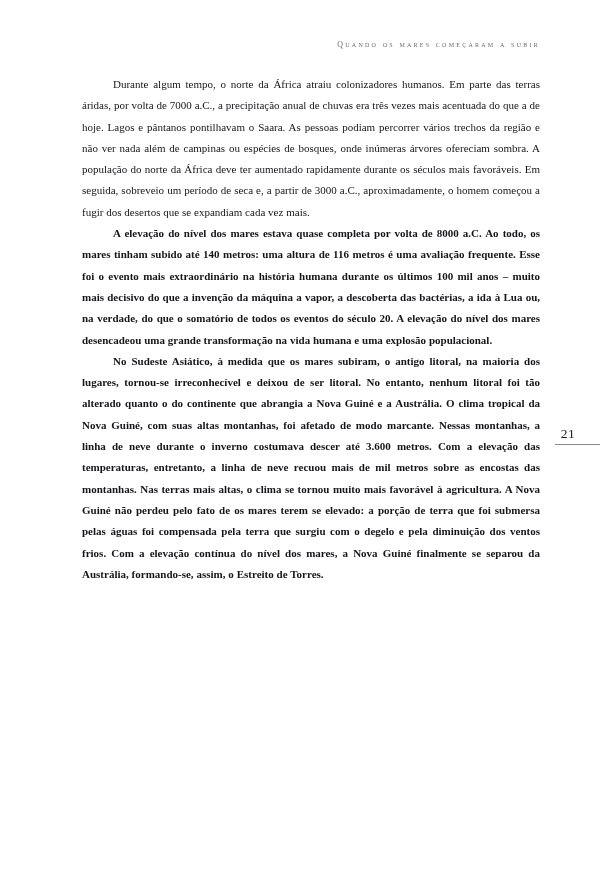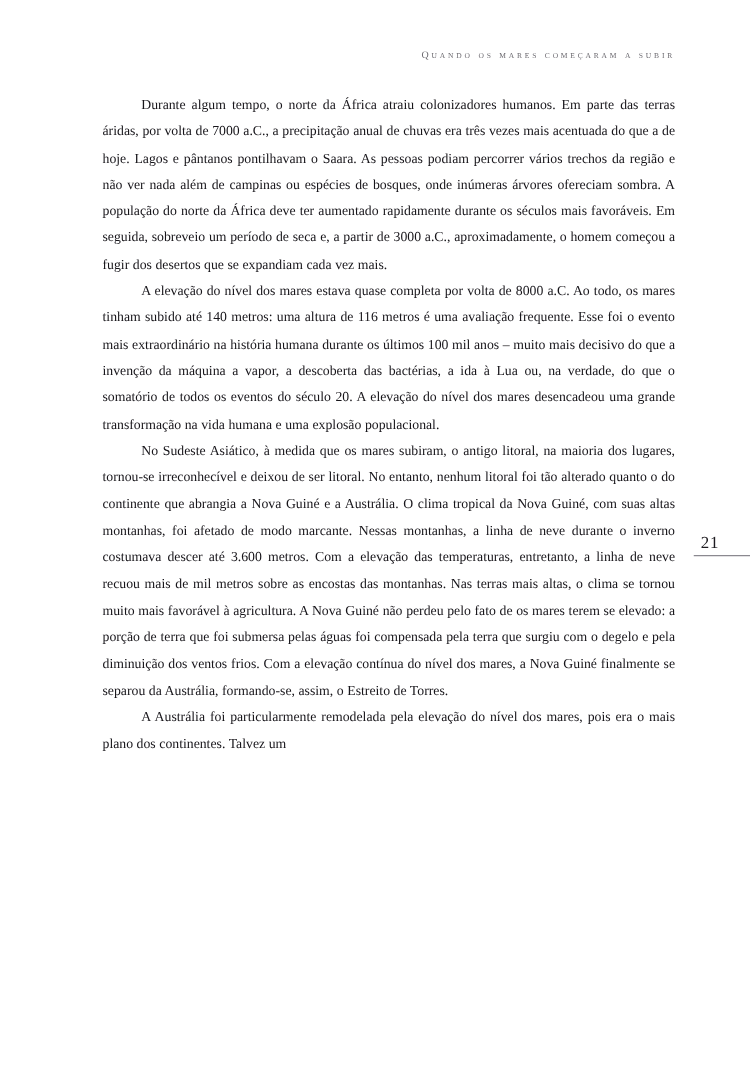--- a/index.html
+++ b/index.html
@@ -63,20 +63,21 @@
     line-height: 21.3px;
     text-align: justify;
     text-justify: inter-word;
     text-indent: 31px;
     hyphens: manual;
     word-spacing: 0.1px;
   }
 
   .para + .para {
     margin-top: 0;
+    font-weight: bold;
   }
 
   
 
   
   .folio {
     position: absolute;
     left: 554px;
     top: 409px;
     width: 46px;
@@ -106,21 +107,20 @@
 <body>
 
 <div class="page">
 
   <div class="running-header">Quando os mares começaram a subir</div>
 
   <div class="text-block">
     <p class="para">Durante algum tempo, o norte da África atraiu colonizadores humanos. Em parte das terras áridas, por volta de 7000 a.C., a precipitação anual de chuvas era três vezes mais acentuada do que a de hoje. Lagos e pântanos pontilhavam o Saara. As pessoas podiam percorrer vários trechos da região e não ver nada além de campinas ou espécies de bosques, onde inúmeras árvores ofereciam sombra. A população do norte da África deve ter aumentado rapidamente durante os séculos mais favoráveis. Em seguida, sobreveio um período de seca e, a partir de 3000 a.C., aproximadamente, o homem começou a fugir dos desertos que se expandiam cada vez mais.</p>
     <p class="para">A elevação do nível dos mares estava quase completa por volta de 8000 a.C. Ao todo, os mares tinham subido até 140 metros: uma altura de 116 metros é uma avaliação frequente. Esse foi o evento mais extraordinário na história humana durante os últimos 100 mil anos – muito mais decisivo do que a invenção da máquina a vapor, a descoberta das bactérias, a ida à Lua ou, na verdade, do que o somatório de todos os eventos do século 20. A elevação do nível dos mares desencadeou uma grande transformação na vida humana e uma explosão populacional.</p>
     <p class="para">No Sudeste Asiático, à medida que os mares subiram, o antigo litoral, na maioria dos lugares, tornou-se irreconhecível e deixou de ser litoral. No entanto, nenhum litoral foi tão alterado quanto o do continente que abrangia a Nova Guiné e a Austrália. O clima tropical da Nova Guiné, com suas altas montanhas, foi afetado de modo marcante. Nessas montanhas, a linha de neve durante o inverno costumava descer até 3.600 metros. Com a elevação das temperaturas, entretanto, a linha de neve recuou mais de mil metros sobre as encostas das montanhas. Nas terras mais altas, o clima se tornou muito mais favorável à agricultura. A Nova Guiné não perdeu pelo fato de os mares terem se elevado: a porção de terra que foi submersa pelas águas foi compensada pela terra que surgiu com o degelo e pela diminuição dos ventos frios. Com a elevação contínua do nível dos mares, a Nova Guiné finalmente se separou da Austrália, formando-se, assim, o Estreito de Torres.</p>
-    <p class="para">A Austrália foi particularmente remodelada pela elevação do nível dos mares, pois era o mais plano dos continentes. Talvez um</p>
   </div>
 
   <div class="folio">
     <span class="folio-number">21</span>
     <span class="folio-rule"></span>
   </div>
 
 </div>
 
 </body></html>

